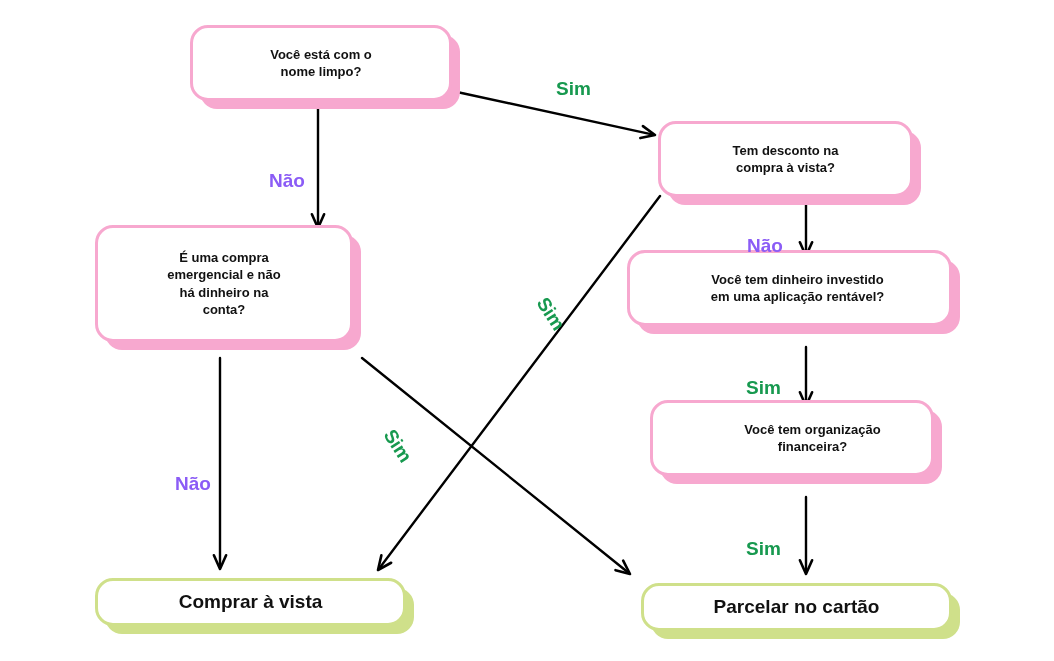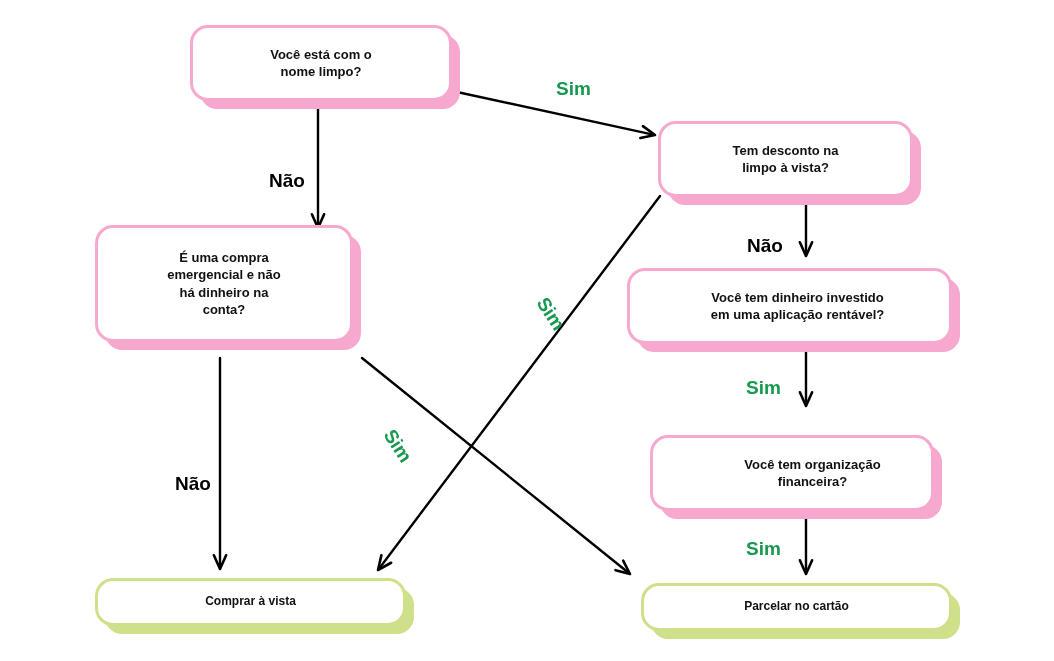--- a/index.html
+++ b/index.html
@@ -50,36 +50,36 @@
     border-radius: 18px;
     box-shadow: 9px 9px 0 -1px #f7a8cf;
   }
   
   .node.terminal {
     border: 3px solid #cfe08a;
     border-radius: 18px;
     box-shadow: 9px 9px 0 -1px #cfe08a;
   }
   .node.terminal .label {
-    font-size: 12px;
+    font-size: 19px;
   }
   .node.decision .label {
     font-size: 13px;
   }
   
   .edge-label {
     position: absolute;
     font-weight: bold;
     font-size: 19px;
     white-space: nowrap;
     z-index: 4;
     transform-origin: center center;
   }
   .edge-label.yes { color: #17994f; }
-  .edge-label.no  { color: #000000; }
+  .edge-label.no  { color: #8b5cf6; }
 </style>
 </head>
 <body>
 
 <div id="canvas">
 
   <svg id="edges" viewBox="0 0 1054 661" xmlns="http://www.w3.org/2000/svg">
       <g>
         <line x1="457" y1="92" x2="653.0455582274118" y2="134.57555052413488" stroke="#000000" stroke-width="2.4" stroke-linecap="round"></line>
         <path d="M 642.9137090765872 126.11621861397808 L 655 135 L 640.3176034178923 138.07037955401498" fill="none" stroke="#000000" stroke-width="2.6" stroke-linecap="round" stroke-linejoin="round"></path>
@@ -114,33 +114,33 @@
       </g>
     </svg>
 
   <div id="node-layer">
       <div class="node decision" style="left: 190px; top: 25px; width: 262px; height: 76px;">
         <span class="label">Você está com o
 nome limpo?</span>
       </div>
       <div class="node decision" style="left: 658px; top: 121px; width: 255px; height: 76px;">
         <span class="label">Tem desconto na
-limpo à vista?</span>
+compra à vista?</span>
       </div>
       <div class="node decision" style="left: 95px; top: 225px; width: 258px; height: 117px;">
         <span class="label">É uma compra
 emergencial e não
 há dinheiro na
 conta?</span>
       </div>
-      <div class="node decision" style="left: 627px; top: 268px; width: 325px; height: 76px; padding-left: 16px;">
+      <div class="node decision" style="left: 627px; top: 250px; width: 325px; height: 76px; padding-left: 16px;">
         <span class="label">Você tem dinheiro investido
 em uma aplicação rentável?</span>
       </div>
-      <div class="node decision" style="left: 650px; top: 435px; width: 284px; height: 76px; padding-left: 41px;">
+      <div class="node decision" style="left: 650px; top: 400px; width: 284px; height: 76px; padding-left: 41px;">
         <span class="label">Você tem organização
 financeira?</span>
       </div>
       <div class="node terminal" style="left: 95px; top: 578px; width: 311px; height: 48px;">
         <span class="label">Comprar à vista</span>
       </div>
       <div class="node terminal" style="left: 632px; top: 583px; width: 311px; height: 48px; margin-left: 9px;">
         <span class="label">Parcelar no cartão</span>
       </div>
     </div>

